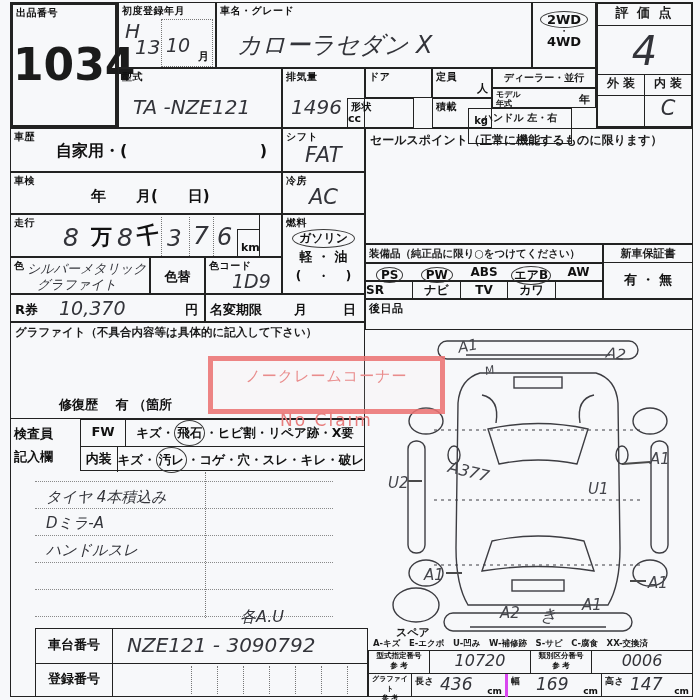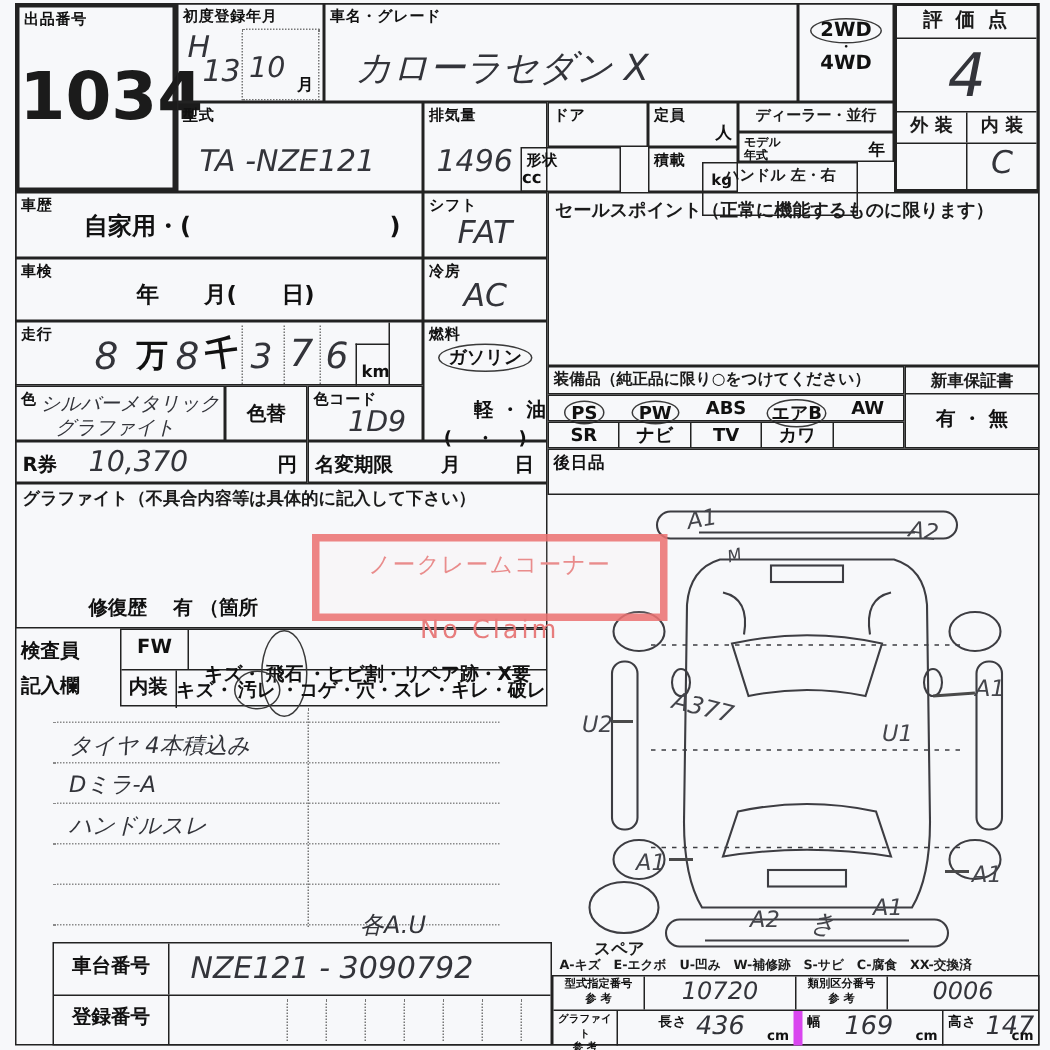--- a/index.html
+++ b/index.html
@@ -135,21 +135,21 @@
     <div class="dotv" style="left:178px;top:2px;height:39px;"></div>
     <div class="dotv" style="left:202px;top:2px;height:39px;"></div>
     <div class="abs" style="left:226px;top:14px;width:22px;height:27px;border-left:1px solid #222;border-top:1px solid #222;"></div>
     <span class="abs pr" style="left:230px;bottom:2px;font-size:11px;">km</span>
     <div class="abs" style="left:248px;top:0;height:41px;border-left:1px solid #222;"></div>
   </div>
 
   <div class="cell" style="left:282px;top:214px;width:83px;height:80px;">
     <span class="lb">燃料</span>
     <div style="text-align:center;margin-top:12px;"><span class="circ pr" style="font-size:12px;">ガソリン</span></div>
-    <div class="pr" style="text-align:right;font-size:13px;margin-top:16px;">軽 ・ 油</div>
+    <div class="pr" style="text-align:center;font-size:13px;margin-top:0;">軽 ・ 油</div>
     <div class="pr" style="text-align:center;font-size:12px;margin-top:2px;">(　 ・ 　)</div>
   </div>
 
   <div class="cell" style="left:10px;top:257px;width:140px;height:37px;">
     <span class="lb">色</span>
     <div class="hw abs" style="left:16px;top:2px;font-size:13px;">シルバーメタリック</div>
     <div class="hw abs" style="left:26px;top:18px;font-size:13px;">グラファイト</div>
   </div>
   <div class="cell" style="left:150px;top:257px;width:55px;height:37px;">
     <div class="pr" style="text-align:center;font-size:13px;line-height:37px;">色替</div>
@@ -174,21 +174,21 @@
     <div style="font-size:11.5px;font-weight:600;padding:2px 0 0 4px;">グラファイト（不具合内容等は具体的に記入して下さい）</div>
     <div class="abs pr" style="left:48px;bottom:4px;font-size:13px;">修復歴　 有 （箇所</div>
   </div>
 
   <span class="abs pr" style="left:14px;top:425px;font-size:13px;">検査員</span>
   <span class="abs pr" style="left:14px;top:448px;font-size:13px;">記入欄</span>
   <div class="cell" style="left:80px;top:419px;width:285px;height:52px;">
     <div style="display:flex;height:26px;border-bottom:1px solid #222;">
       <div class="pr" style="width:44px;border-right:1px solid #222;text-align:center;font-size:13px;line-height:24px;">FW</div>
       <div style="flex:1;text-align:center;font-size:12.5px;line-height:24px;white-space:nowrap;">
-        <span class="pr">キズ・</span><span class="circ pr" style="padding:16px 2px;border-width:1px;">飛石</span><span class="pr">・ヒビ割・リペア跡・X要</span>
+        <span class="pr">キズ・</span><span class="circ pr" style="padding:0 2px;border-width:1px;">飛石</span><span class="pr">・ヒビ割・リペア跡・X要</span>
       </div>
     </div>
     <div style="display:flex;height:25px;">
       <div class="pr" style="width:44px;border-right:1px solid #222;text-align:center;font-size:13px;line-height:24px;">内装</div>
       <div style="flex:1;text-align:center;font-size:12.5px;line-height:24px;white-space:nowrap;">
         <span class="pr">キズ・</span><span class="circ pr" style="padding:0 2px;border-width:1px;">汚レ</span><span class="pr">・コゲ・穴・スレ・キレ・破レ</span>
       </div>
     </div>
   </div>
 
@@ -211,21 +211,21 @@
     <div style="font-size:10.5px;font-weight:600;padding-left:3px;line-height:17px;white-space:nowrap;">装備品（純正品に限り○をつけてください）</div>
   </div>
   <div class="cell" style="left:365px;top:263px;width:238px;height:18px;display:flex;">
     <div style="flex:1;text-align:center;"><span class="circ pr" style="font-size:12px;padding:0 4px;border-width:1.4px;">PS</span></div>
     <div style="flex:1;text-align:center;"><span class="circ pr" style="font-size:12px;padding:0 4px;border-width:1.4px;">PW</span></div>
     <div class="pr" style="flex:1;text-align:center;font-size:12px;line-height:17px;">ABS</div>
     <div style="flex:1;text-align:center;"><span class="circ pr" style="font-size:12px;padding:0 2px;border-width:1.4px;">エアB</span></div>
     <div class="pr" style="flex:1;text-align:center;font-size:12px;line-height:17px;">AW</div>
   </div>
   <div class="cell" style="left:365px;top:281px;width:238px;height:18px;display:flex;">
-    <div class="pr" style="flex:1;text-align:center;font-size:12px;line-height:16px;border-right:1px solid #222;">SR</div>
+    <div class="pr" style="flex:1;font-size:12px;line-height:16px;border-right:1px solid #222;">SR</div>
     <div class="pr" style="flex:1;text-align:center;font-size:12px;line-height:16px;border-right:1px solid #222;">ナビ</div>
     <div class="pr" style="flex:1;text-align:center;font-size:12px;line-height:16px;border-right:1px solid #222;">TV</div>
     <div class="pr" style="flex:1;text-align:center;font-size:12px;line-height:16px;border-right:1px solid #222;">カワ</div>
     <div class="pr" style="flex:1;"></div>
   </div>
   <div class="cell" style="left:603px;top:244px;width:90px;height:55px;">
     <div style="font-size:11px;font-weight:600;text-align:center;border-bottom:1px solid #222;line-height:17px;">新車保証書</div>
     <div class="pr" style="text-align:center;font-size:13px;line-height:34px;">有 ・ 無</div>
   </div>
   <div class="cell" style="left:365px;top:299px;width:328px;height:31px;">
@@ -311,21 +311,21 @@
         <div class="pr" style="font-size:7.5px;line-height:10px;">類別区分番号</div>
         <div class="pr" style="font-size:7.5px;line-height:9px;">参 考</div>
       </div>
       <div class="hw" style="flex:1;font-size:16px;text-align:center;line-height:20px;">0006</div>
     </div>
     <div style="display:flex;height:23px;">
       <div style="width:42px;border-right:1px solid #222;text-align:center;">
         <div class="pr" style="font-size:7px;line-height:10px;">グラファイト</div>
         <div class="pr" style="font-size:7px;line-height:9px;">参 考</div>
       </div>
-      <div style="width:93px;border-right:6px solid #d946ef;position:relative;margin-left:24px;">
+      <div style="width:93px;border-right:3px solid #d946ef;position:relative;">
         <span class="lb" style="font-size:9px;">長さ</span>
         <span class="hw abs" style="left:28px;top:0px;font-size:17px;">436</span>
         <span class="abs pr" style="right:3px;bottom:1px;font-size:9px;">cm</span>
       </div>
       <div style="width:93px;border-right:1px solid #222;position:relative;">
         <span class="lb" style="font-size:9px;">幅</span>
         <span class="hw abs" style="left:28px;top:0px;font-size:17px;">169</span>
         <span class="abs pr" style="right:3px;bottom:1px;font-size:9px;">cm</span>
       </div>
       <div style="flex:1;position:relative;">

